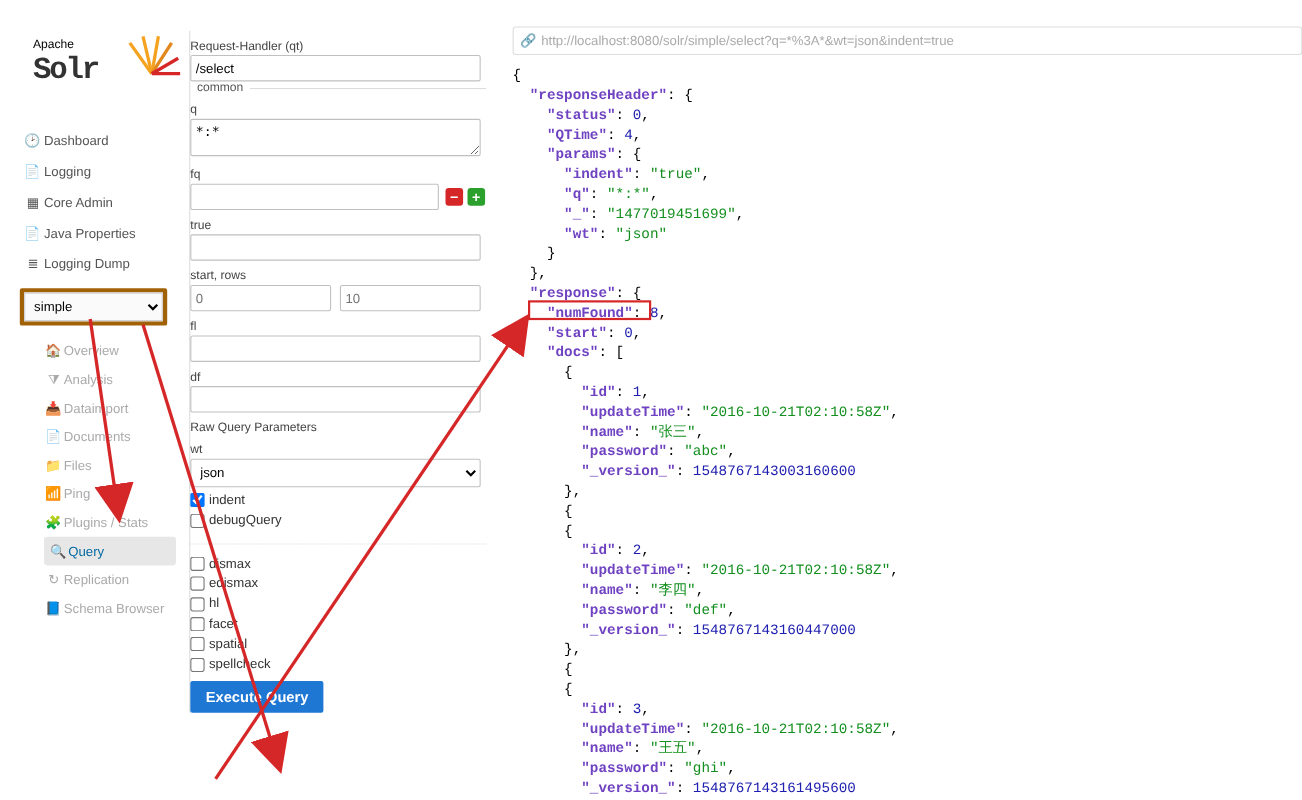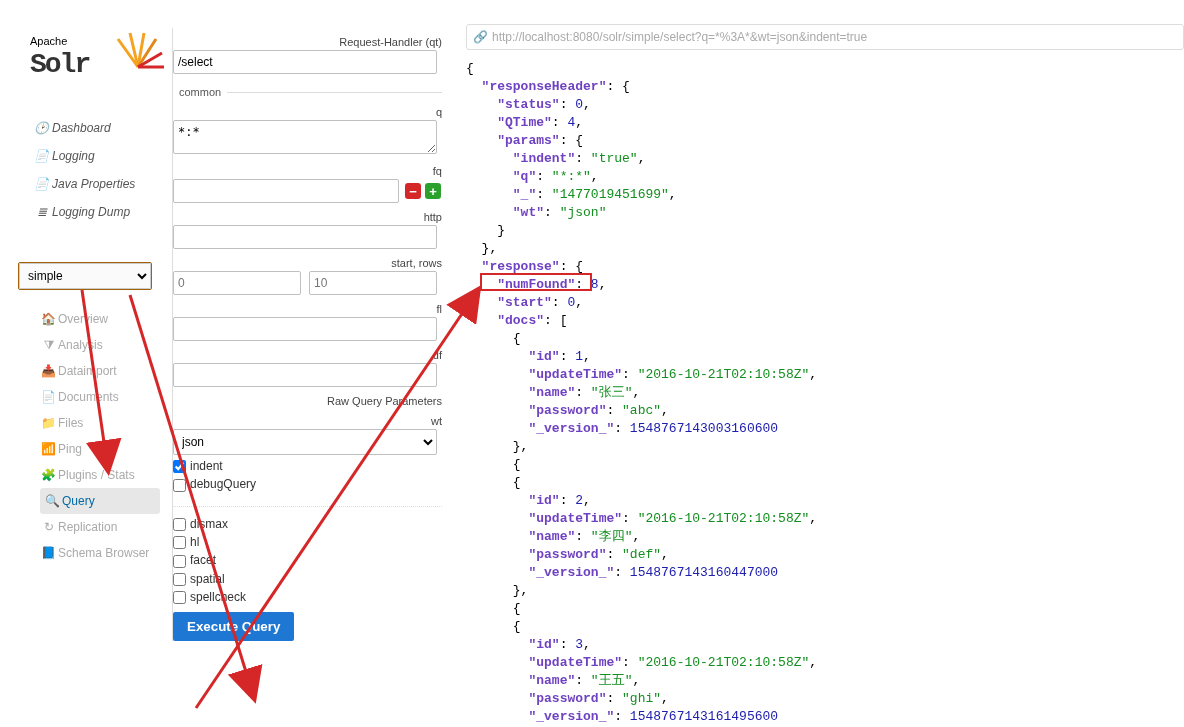--- a/index.html
+++ b/index.html
@@ -6,44 +6,44 @@
 body { font-family: Arial, Helvetica, sans-serif; font-size: 12px; color: #333; width: 1184px; height: 727px; background: #fff; overflow: hidden; position: relative; }
 
 
 .left-col { position: absolute; left: 0; top: 0; width: 165px; height: 610px; }
 
 .logo { position: absolute; left: 30px; top: 35px; width: 135px; }
 .logo .apache { font-size: 11px; color: #000; position: absolute; left: 0; top: 0; }
 .logo .solr { font-family: Liberation Mono, monospace; font-size: 28px; font-weight: 700; position: absolute; left: 0; top: 14px; letter-spacing: -2px; }
 .logo .sun { position: absolute; left: 82px; top: -6px; }
 
-.main-nav { position: absolute; left: 32px; top: 114px; width: 140px; font-style: italic; }
+.main-nav { position: absolute; left: 20px; top: 114px; width: 140px; }
 .main-nav .item { height: 28px; line-height: 28px; color: #555; cursor: pointer; }
 .main-nav .item span.ic { display:inline-block; width: 20px; text-align: center; }
 
-.core-select-wrap { position: absolute; left: 18px; top: 262px; width: 134px; border: 1px solid #a16207; border-radius: 2px; }
+.core-select-wrap { position: absolute; left: 18px; top: 262px; width: 134px; border: 4px solid #a16207; border-radius: 2px; }
 .core-select { width: 100%; height: 26px; border: 1px solid #ccc; background: #fafafa; font-size:12px; padding: 0 4px; }
 
 .sub-nav { position: absolute; left: 40px; top: 306px; width: 120px; line-height: 26px; color: #aaa; }
 .sub-nav .item { cursor: pointer; }
 .sub-nav .item span.ic { display:inline-block; width:18px; text-align:center; }
 .sub-nav .item.active { background: #e7e7e7; color: #333; padding-left: 4px; border-radius: 3px; }
 .sub-nav .item.active .txt { color: #0369a1; }
 
 
 .form-col { position: absolute; left: 172px; top: 28px; width: 270px; border-left: 1px solid #ddd; padding-left: 0; }
-.form-col label { display:block; font-size: 11px; color: #444; margin: 8px 0 2px; text-align: right; }
+.form-col label { display:block; font-size: 11px; color: #444; margin: 8px 0 2px; }
 .form-col input[type=text], .form-col textarea, .form-col select.wt {
   width: 264px; border: 1px solid #c0c0c0; padding: 4px; font-size: 12px; border-radius: 2px; background: #fff;
 }
 .form-col textarea { height: 34px; resize: both; }
 .form-col .rowpair { display:flex; gap: 8px; }
 .form-col .rowpair input { width: 128px; }
 
-fieldset.common { border: none; border-top: 1px solid #ddd; margin-top: 12px; padding-top: 0; }
+fieldset.common { border: none; border-top: 1px solid #ddd; padding-top: 0; }
 fieldset.common legend { padding: 0 6px; color: #555; font-size: 11px; }
 
 .chk-row { margin: 4px 0; }
 .chk-row input { vertical-align: middle; margin-right: 4px; }
 hr.sep { border:0; border-top:1px dotted #ddd; margin: 10px 0; }
 
 .exec-btn { background: #1f77d4; color: #fff; border: none; padding: 7px 14px; font-weight: bold; cursor: pointer; border-radius: 2px; margin-top: 4px; }
 
 .btns-small { display:inline-flex; gap:4px; vertical-align:middle; }
 .btns-small .b { width:16px; height:16px; border-radius:3px; color:#fff; font-weight:bold; font-size:13px; display:flex; align-items:center; justify-content:center; }
@@ -78,20 +78,21 @@
         <line x1="0" y1="0" x2="18" y2="-28" stroke="#e2871b" stroke-width="3"></line>
         <line x1="0" y1="0" x2="24" y2="-14" stroke="#d62728" stroke-width="3"></line>
         <line x1="0" y1="0" x2="26" y2="0" stroke="#d62728" stroke-width="3"></line>
       </g>
     </svg>
   </div>
 
   <div class="main-nav">
     <div class="item"><span class="ic">🕑</span><span>Dashboard</span></div>
     <div class="item"><span class="ic">📄</span><span>Logging</span></div>
+    <div class="item"><span class="ic">▦</span><span>Core Admin</span></div>
     <div class="item"><span class="ic">📄</span><span>Java Properties</span></div>
     <div class="item"><span class="ic">≣</span><span>Logging Dump</span></div>
   </div>
 
   <div class="core-select-wrap">
     <select class="core-select">
       <option>simple</option>
     </select>
   </div>
 
@@ -121,21 +122,21 @@
 
     <label>fq</label>
     <div style="display:flex;align-items:center;gap:6px;">
       <input type="text" style="width: 226px;" value="">
       <span class="btns-small">
         <span class="b minus">−</span>
         <span class="b plus">+</span>
       </span>
     </div>
 
-    <label>http</label>
+    <label>true</label>
     <input type="text" value="" style="">
 
     <label>start, rows</label>
     <div class="rowpair">
       <input type="text" placeholder="0" style="">
       <input type="text" placeholder="10" style="">
     </div>
 
     <label>fl</label>
     <input type="text" value="" style="">
@@ -148,20 +149,21 @@
     <label>wt</label>
     <select class="wt"><option>json</option></select>
 
     <div class="chk-row"><input type="checkbox" checked="" style=""><span>indent</span></div>
     <div class="chk-row"><input type="checkbox" style=""><span>debugQuery</span></div>
   </fieldset>
 
   <hr class="sep">
 
   <div class="chk-row"><input type="checkbox" style=""><span>dismax</span></div>
+  <div class="chk-row"><input type="checkbox" style=""><span>edismax</span></div>
   <div class="chk-row"><input type="checkbox" style=""><span>hl</span></div>
   <div class="chk-row"><input type="checkbox" style=""><span>facet</span></div>
   <div class="chk-row"><input type="checkbox" style=""><span>spatial</span></div>
   <div class="chk-row"><input type="checkbox" style=""><span>spellcheck</span></div>
 
   <button class="exec-btn">Execute Query</button>
 </div>
 
 <div class="resp-col">
   <div class="url-bar">

